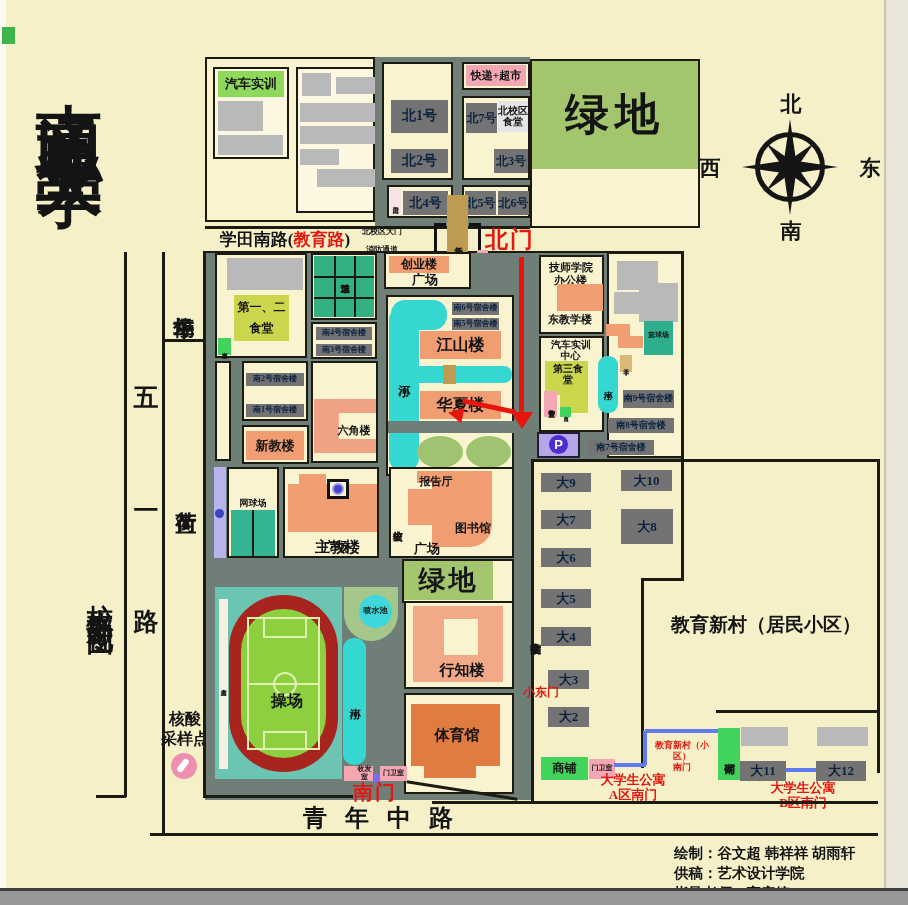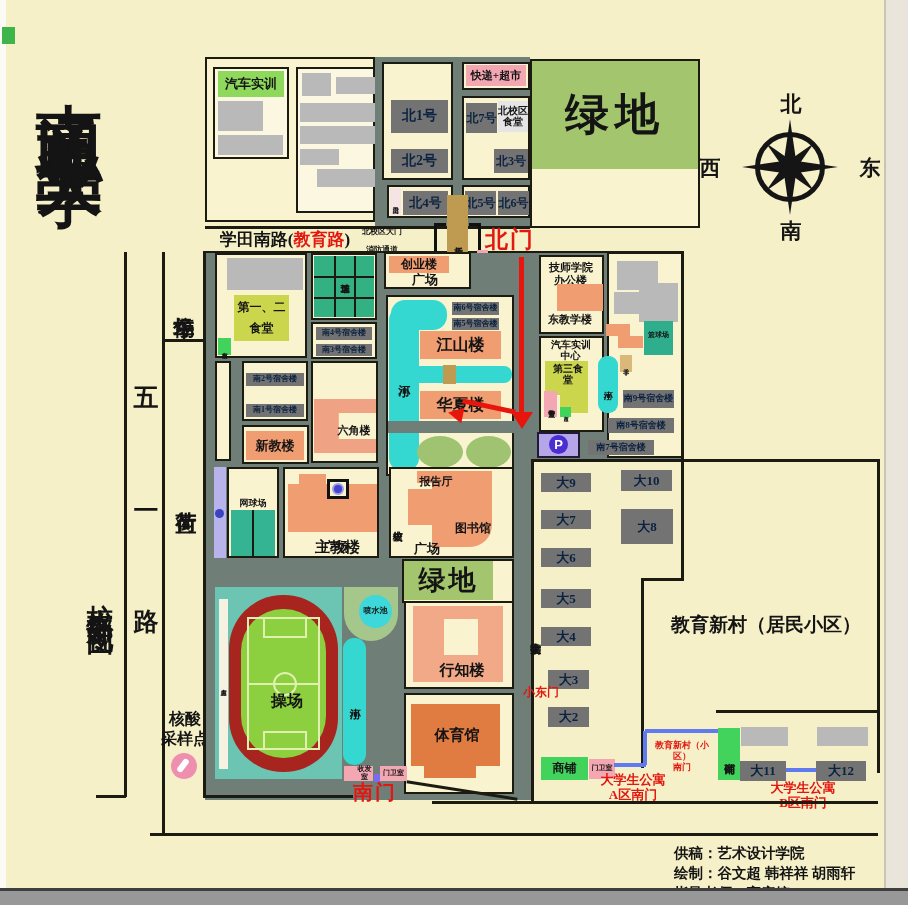--- a/index.html
+++ b/index.html
@@ -302,42 +302,43 @@
     <div>B区南门</div>
   </div>
 
   <div class="abs lbl pink" style="left:344px;top:766px;width:29px;height:15px;font-size:7px;padding-left:12px;">收发室</div>
   <div class="abs" style="left:374px;top:774px;width:7px;height:8px;background:#7a6cf0;"></div>
   <div class="abs lbl pink" style="left:380px;top:766px;width:27px;height:15px;font-size:7px;">门卫室</div>
   <div class="abs lbl red" style="left:352px;top:781px;width:46px;height:22px;font-size:20px;letter-spacing:2px;">南门</div>
 
   <div class="abs line" style="left:432px;top:801px;width:446px;height:3px;"></div>
   <div class="abs line" style="left:150px;top:833px;width:728px;height:3px;"></div>
+  <div class="abs lbl" style="left:292px;top:806px;width:190px;height:26px;font-size:24px;letter-spacing:18px;white-space:nowrap;">青年中路</div>
 
   <div class="abs" style="left:744px;top:121px;width:92px;height:92px;">
     <div class="abs" style="left:11px;top:11px;width:70px;height:70px;border:5px solid #151515;border-radius:50%;"></div>
     <div class="abs" style="left:39px;top:-2px;width:14px;height:48px;background:#151515;clip-path:polygon(50% 0,100% 100%,0 100%);"></div>
     <div class="abs" style="left:39px;top:46px;width:14px;height:48px;background:#151515;clip-path:polygon(0 0,100% 0,50% 100%);"></div>
     <div class="abs" style="left:46px;top:39px;width:48px;height:14px;background:#151515;clip-path:polygon(0 0,100% 50%,0 100%);"></div>
     <div class="abs" style="left:-2px;top:39px;width:48px;height:14px;background:#151515;clip-path:polygon(100% 0,0 50%,100% 100%);"></div>
     <div class="abs" style="left:8px;top:8px;width:76px;height:76px;transform:rotate(45deg);">
       <div class="abs" style="left:32px;top:4px;width:12px;height:34px;background:#151515;clip-path:polygon(50% 0,100% 100%,0 100%);"></div>
       <div class="abs" style="left:32px;top:38px;width:12px;height:34px;background:#151515;clip-path:polygon(0 0,100% 0,50% 100%);"></div>
       <div class="abs" style="left:38px;top:32px;width:34px;height:12px;background:#151515;clip-path:polygon(0 0,100% 50%,0 100%);"></div>
       <div class="abs" style="left:4px;top:32px;width:34px;height:12px;background:#151515;clip-path:polygon(100% 0,0 50%,100% 100%);"></div>
     </div>
   </div>
   <div class="abs lbl sans" style="left:778px;top:92px;width:26px;height:24px;font-size:21px;">北</div>
   <div class="abs lbl sans" style="left:697px;top:156px;width:26px;height:24px;font-size:21px;">西</div>
   <div class="abs lbl sans" style="left:857px;top:156px;width:26px;height:24px;font-size:21px;">东</div>
   <div class="abs lbl sans" style="left:778px;top:219px;width:26px;height:24px;font-size:21px;">南</div>
 
   <div class="abs" style="left:674px;top:843px;width:214px;font-size:14.5px;font-weight:bold;line-height:20px;">
+    <div>绘制：谷文超  韩祥祥  胡雨轩</div>
     <div>供稿：艺术设计学院</div>
-    <div>绘制：谷文超  韩祥祥  胡雨轩</div>
     <div>指导老师：高彦婷</div>
   </div>
 
   <div class="abs" style="left:884px;top:0;width:24px;height:888px;background:#e9e5da;border-left:2px solid #c9c4b6;"></div>
   <div class="abs" style="left:0;top:888px;width:908px;height:17px;background:#989898;border-top:3px solid #3f3f3f;"></div>
   <div class="abs" style="left:0;top:0;width:6px;height:888px;background:#fbfaf4;"></div>
   <div class="abs" style="left:2px;top:27px;width:13px;height:17px;background:#3db54a;"></div>
 </div>
 
 </body></html>

